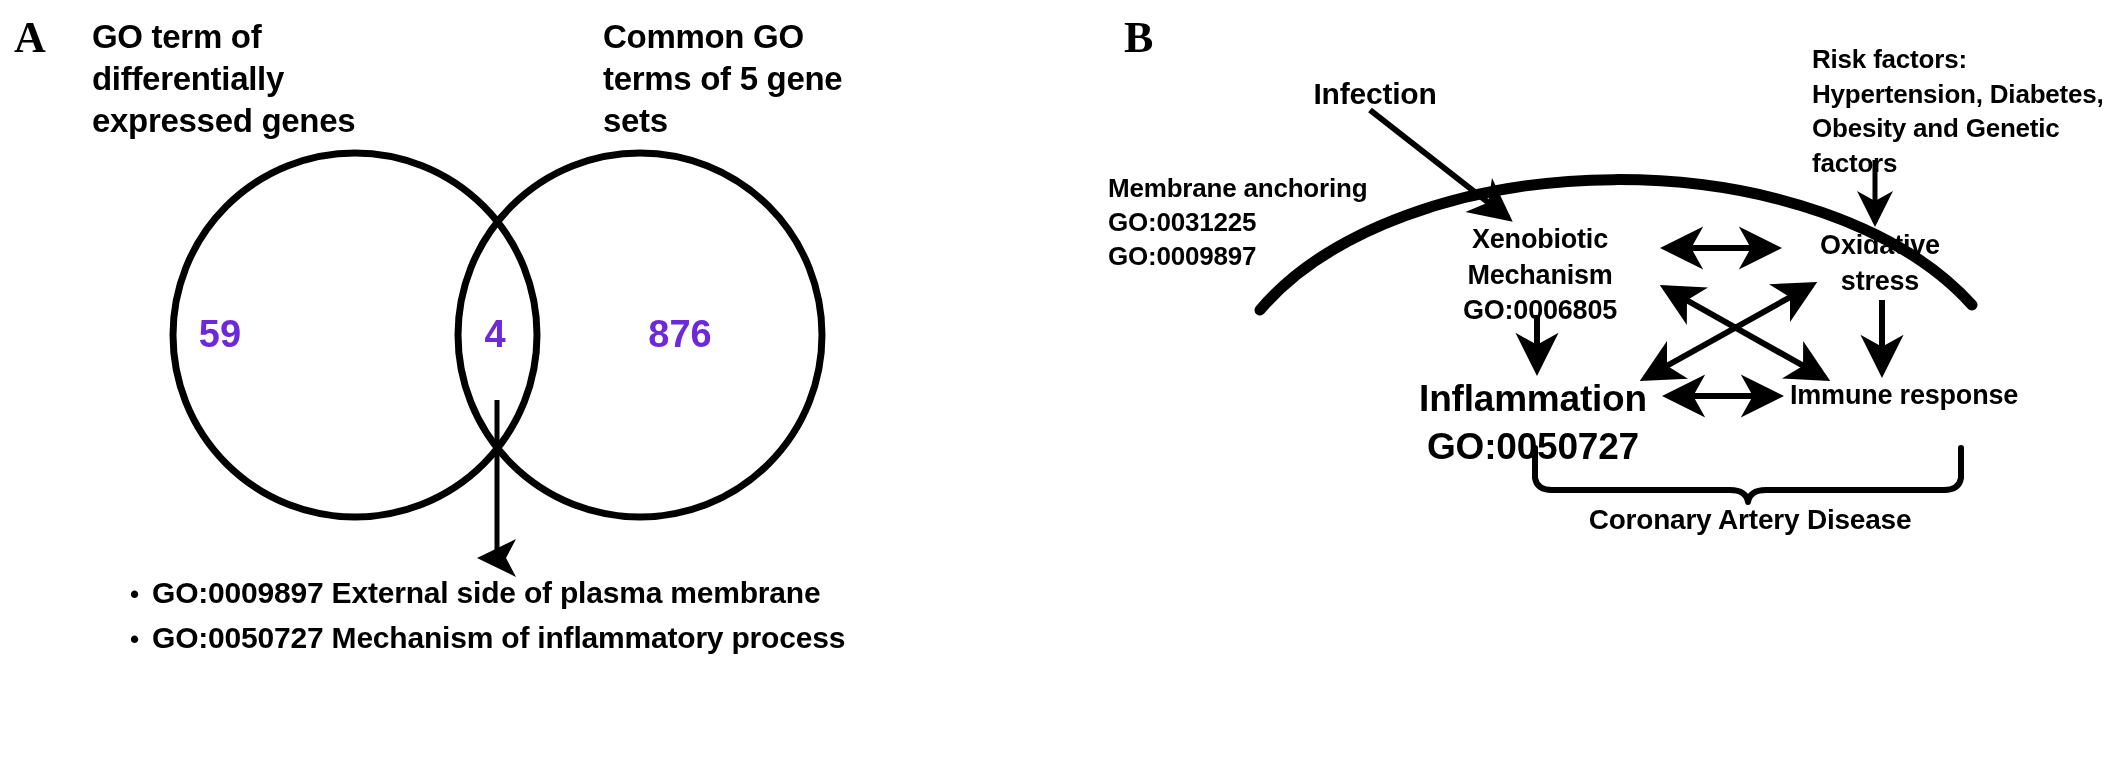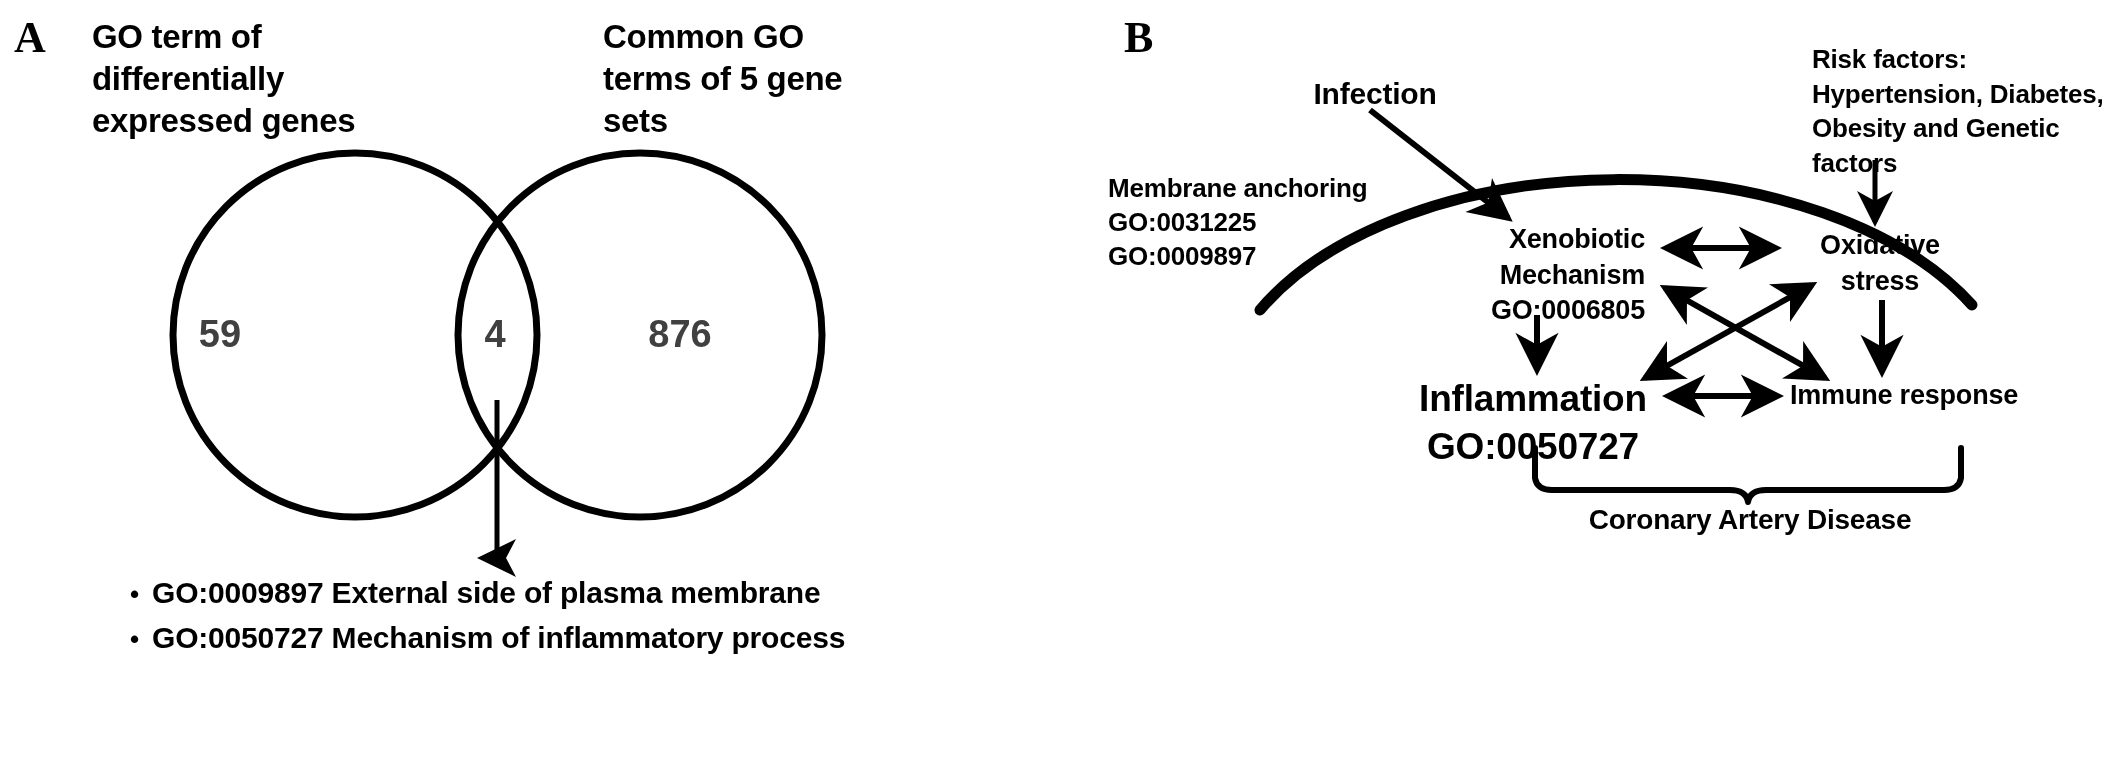--- a/index.html
+++ b/index.html
@@ -52,21 +52,21 @@
     width: 1100px;
     height: 769px;
     pointer-events: none;
   }
   .venn-count {
     position: absolute;
     font-family: "Liberation Sans", sans-serif;
     font-weight: bold;
     font-size: 38px;
     line-height: 1;
-    color: #404040;
+    color: #6d28d9;
     text-align: center;
   }
   #venn-count-left  { left: 175px; top: 315px; width: 90px; }
   #venn-count-mid   { left: 465px; top: 315px; width: 60px; }
   #venn-count-right { left: 625px; top: 315px; width: 110px; }
 
   .go-list {
     position: absolute;
     left: 130px;
     top: 570px;
@@ -120,21 +120,21 @@
   #label-risk {
     left: 712px; top: 42px; width: 310px;
     font-size: 26px; line-height: 1.33;
   }
   #label-membrane-anchoring {
     left: 8px; top: 172px; width: 290px;
     font-size: 26px; line-height: 1.3;
   }
   #node-xenobiotic {
     left: 335px; top: 222px; width: 210px;
-    font-size: 27px; text-align: right; line-height: 1.32;
+    font-size: 27px; text-align: center; line-height: 1.32;
   }
   #node-oxidative {
     left: 680px; top: 228px; width: 200px;
     font-size: 27px; text-align: center; line-height: 1.32;
   }
   #node-inflammation {
     left: 318px; top: 375px; width: 230px;
     font-size: 37px; text-align: center; line-height: 1.3;
   }
   #node-immune {

